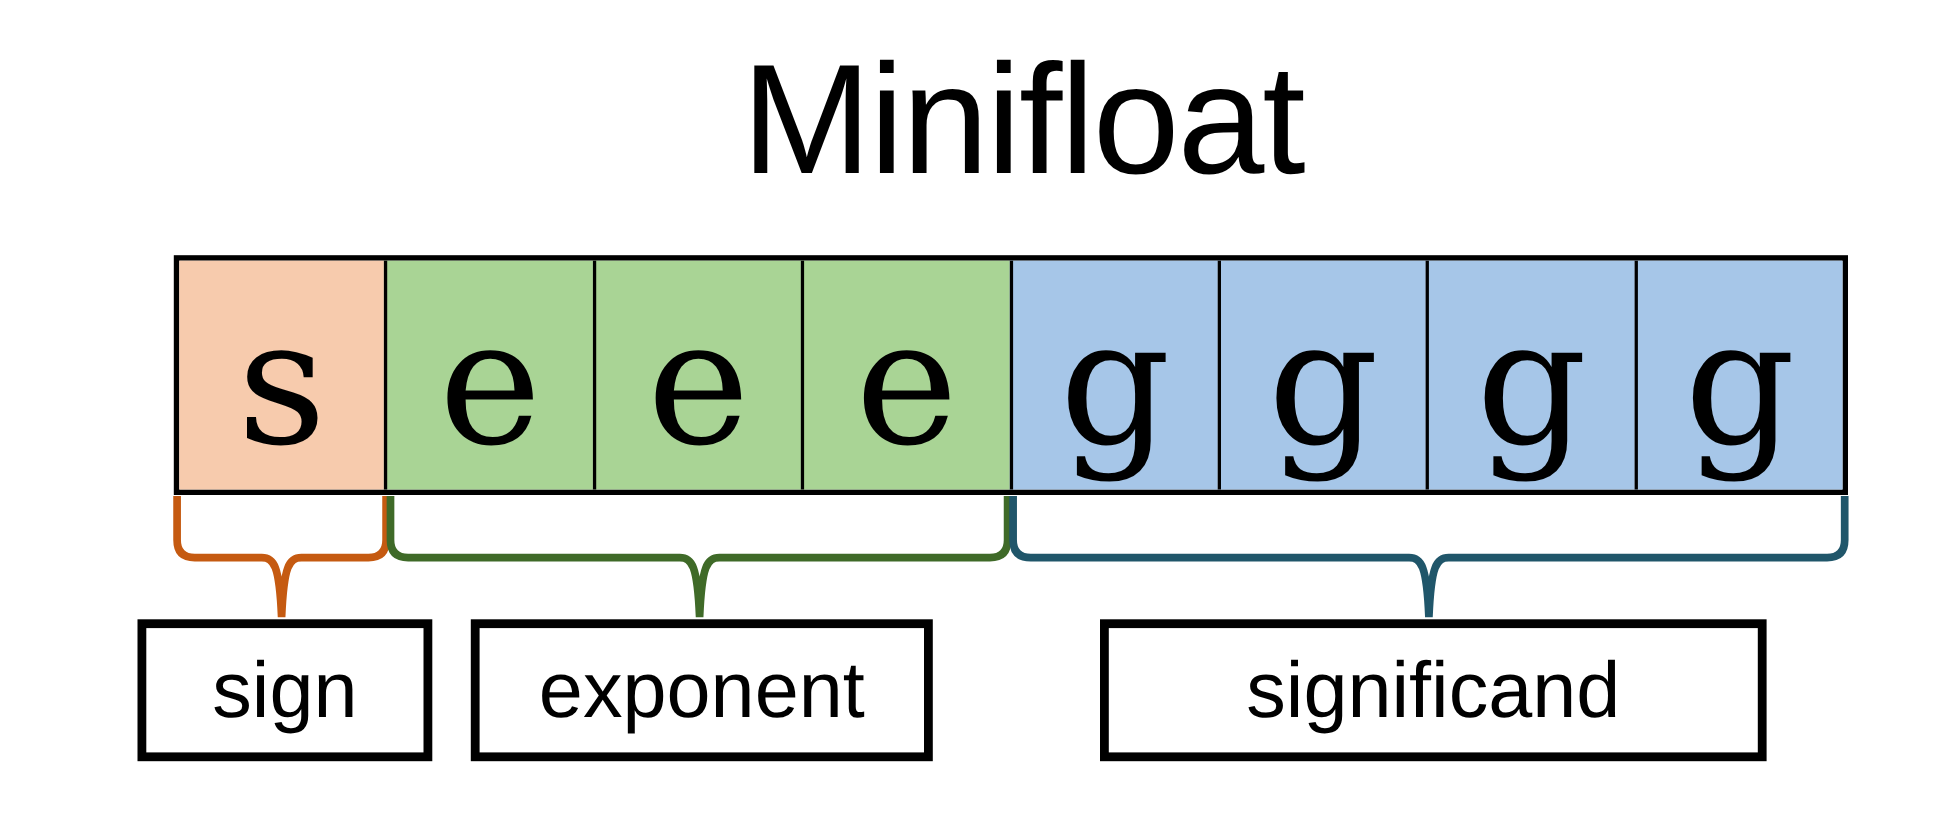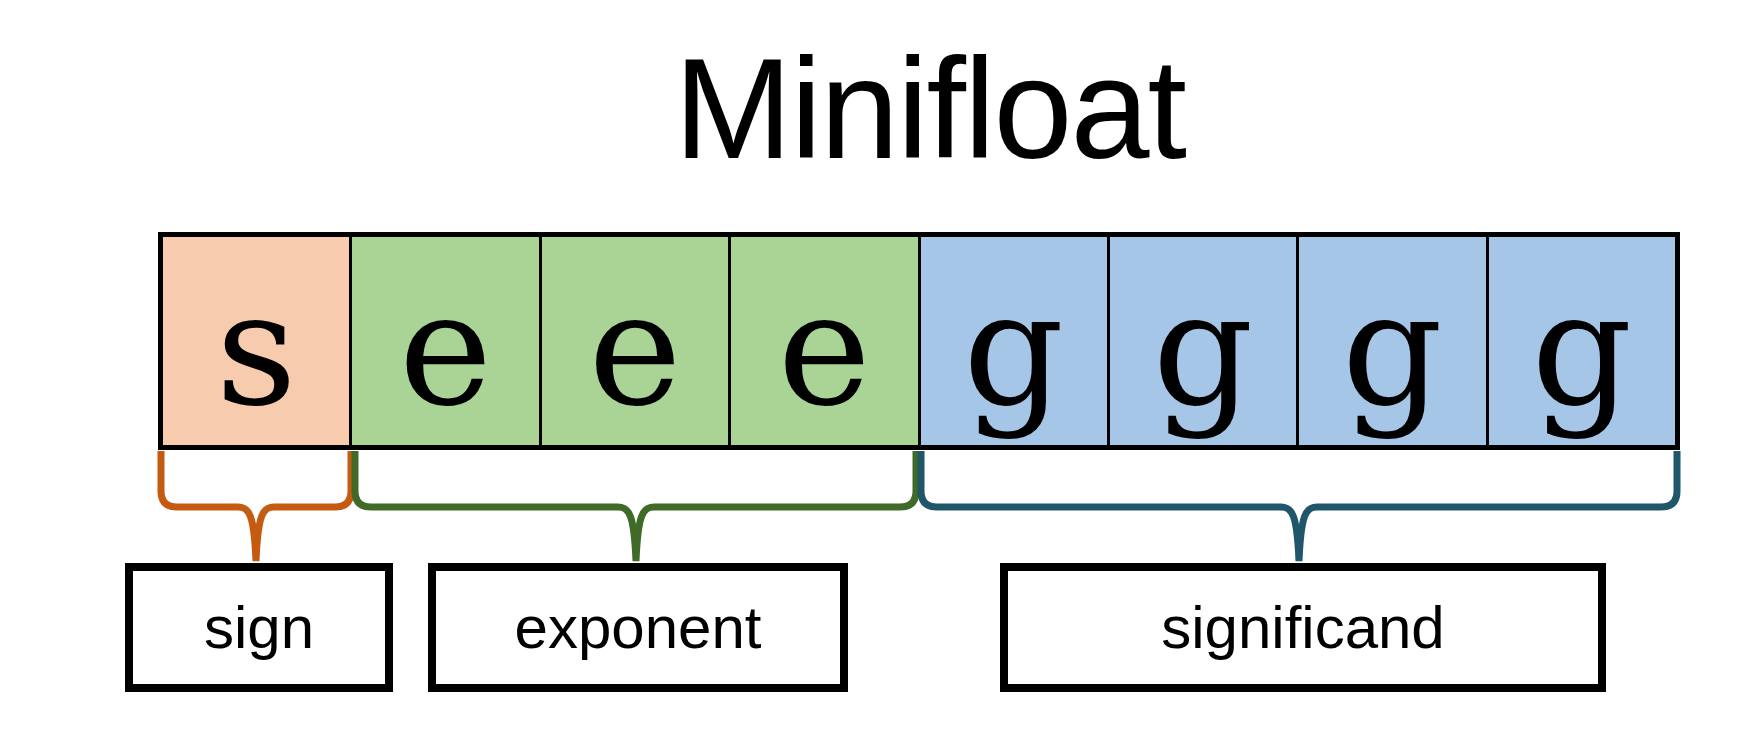--- a/index.html
+++ b/index.html
@@ -48,21 +48,21 @@
   }
   .labelbox{
     position:absolute;
     top:563px;height:129px;
     box-sizing:border-box;
     border:8px solid #000;
     background:#ffffff;
     display:flex;
     align-items:center;
     justify-content:center;
-    font-size:60px;
+    font-size:72px;
     line-height:1;
     color:#000;
   }
   .box-sign{left:77px;width:268px;}
   .box-exponent{left:380px;width:420px;}
   .box-significand{left:952px;width:606px;}
 </style>
 </head>
 <body>
 

